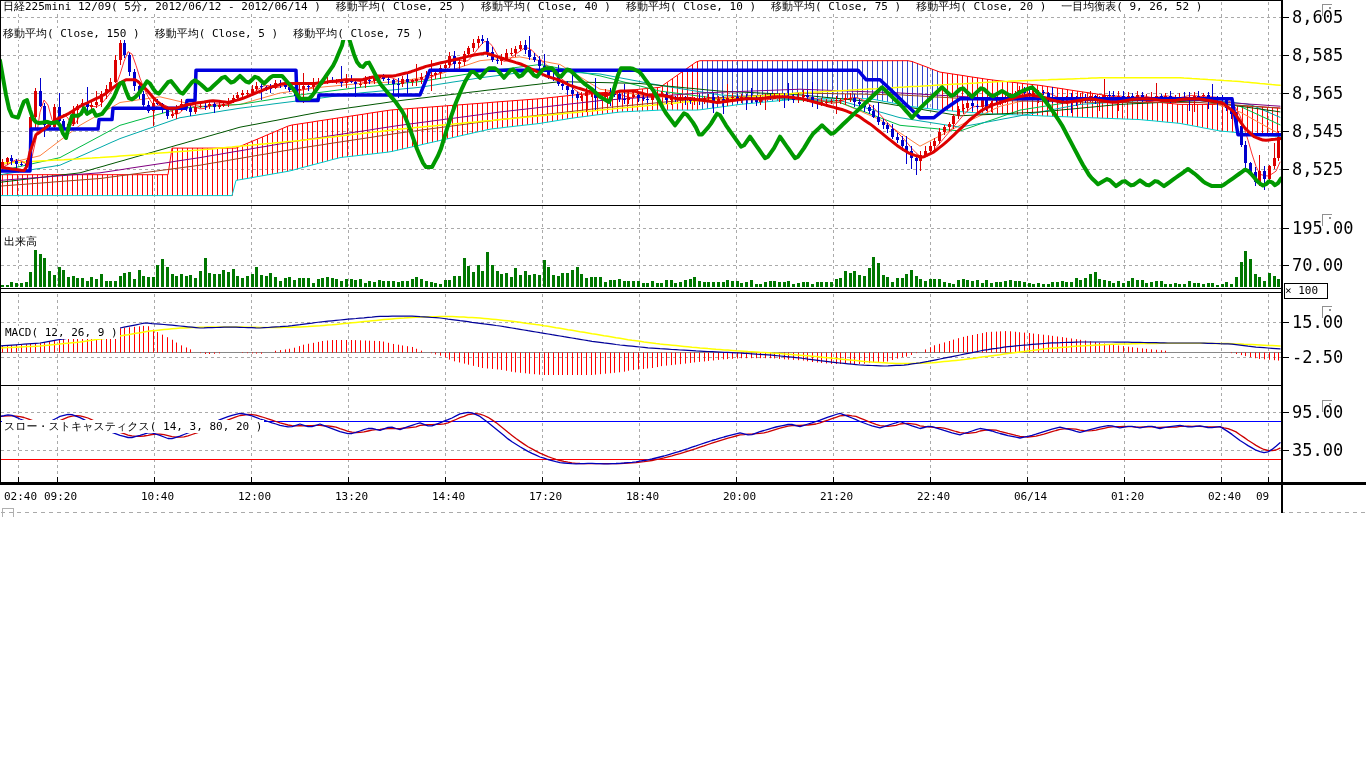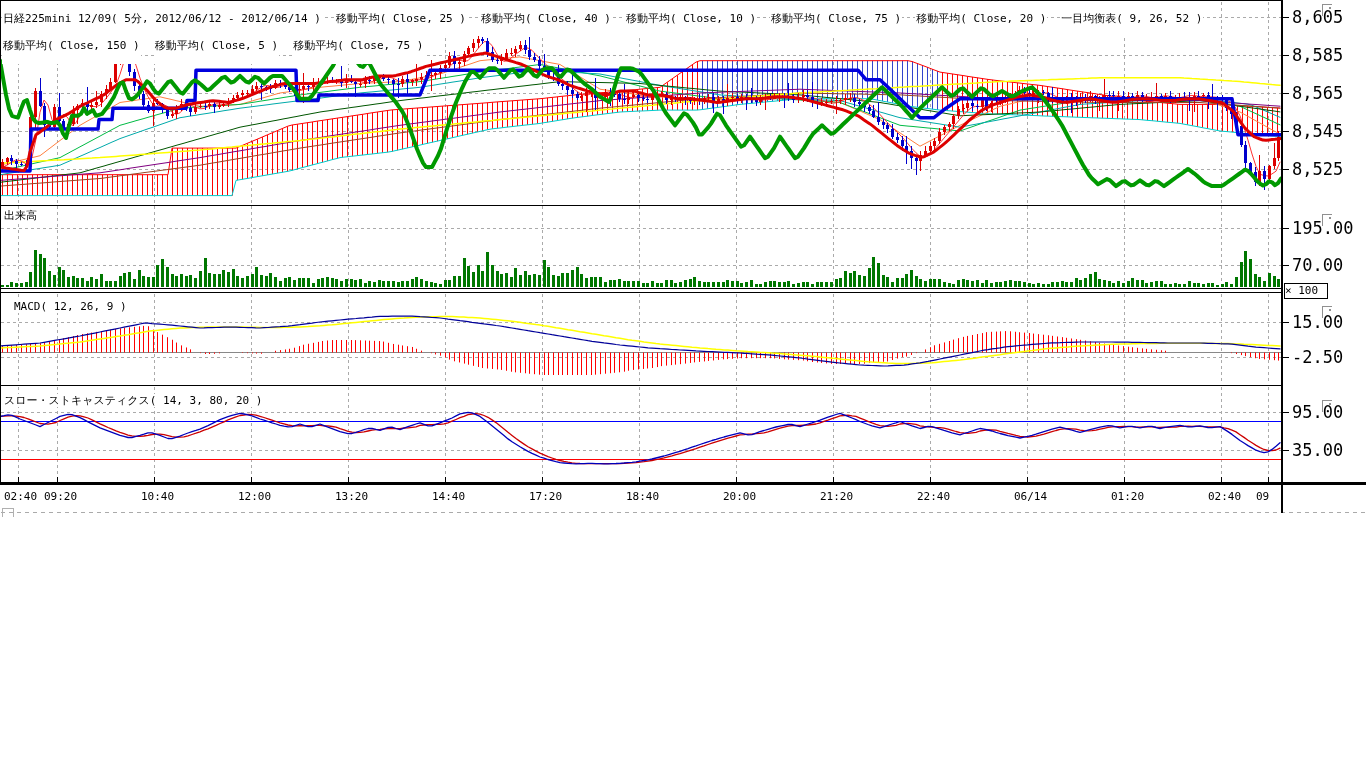--- a/index.html
+++ b/index.html
@@ -1,23 +1,23 @@
 <!DOCTYPE html>
 <html><head>
 <meta charset="utf-8">
 <style>
   html,body{margin:0;padding:0;background:#ffffff;}
   #app{position:relative;width:1366px;height:768px;background:#ffffff;overflow:hidden;
        font-family:"DejaVu Sans Mono","Liberation Mono",monospace;color:#000;}
   #chart-svg{position:absolute;left:0;top:0;}
   .hline{position:absolute;font-size:11px;line-height:12px;white-space:pre;display:flex;}
-  .hline span{background:#fff;padding:12px 1px;margin-right:13px;}
+  .hline span{background:#fff;padding:0 1px;margin-right:13px;}
   #header-l1{left:2px;top:1px;}
   #header-l2{left:2px;top:14px;margin-top:14px;}
-  .panel-label{position:absolute;font-size:11px;line-height:13px;background:#fff;padding:0 2px;white-space:pre;}
+  .panel-label{position:absolute;font-size:11px;line-height:13px;background:#fff;padding:0 2px;white-space:pre;margin-top:26px;}
   .yaxis-label{position:absolute;font-size:17px;line-height:13px;white-space:pre;}
   .time-label{position:absolute;font-size:11px;line-height:13px;top:490px;white-space:pre;}
   #mult-badge{position:absolute;left:1284px;top:283px;width:42px;height:14px;border:1px solid #000;
               background:#fff;font-size:11px;line-height:14px;}
   .corner-icon{position:absolute;width:9px;height:11px;border-left:1px solid #909090;border-top:1px solid #909090;}
   .corner-icon::after{content:"";position:absolute;right:1px;top:2px;width:2px;height:2px;background:#909090;}
   #scroll-cap{position:absolute;left:2px;top:508px;width:10px;height:8px;border-left:1px solid #b0b0b0;border-top:1px solid #b0b0b0;border-right:1px solid #b0b0b0;}
 </style>
 </head>
 <body>
@@ -1515,21 +1515,21 @@
     <span>移動平均( Close, 20 )</span>
     <span>一目均衡表( 9, 26, 52 )</span>
   </div>
   <div id="header-l2" class="hline">
     <span>移動平均( Close, 150 )</span>
     <span>移動平均( Close, 5 )</span>
     <span>移動平均( Close, 75 )</span>
   </div>
 
   <div class="panel-label" style="left:2px;top:209px;">出来高</div>
-  <div class="panel-label" style="left:12px;top:300px;">MACD( 12, 26, 9 )</div>
+  <div class="panel-label" style="left:3px;top:300px;">MACD( 12, 26, 9 )</div>
   <div class="panel-label" style="left:2px;top:394px;">スロー・ストキャスティクス( 14, 3, 80, 20 )</div>
 
   <div id="mult-badge">× 100</div>
 
   <div id="yaxis-container">
       <div class="yaxis-label" style="left: 1292px; top: 11px;">8,605</div>
       <div class="yaxis-label" style="left: 1292px; top: 49px;">8,585</div>
       <div class="yaxis-label" style="left: 1292px; top: 87px;">8,565</div>
       <div class="yaxis-label" style="left: 1292px; top: 125px;">8,545</div>
       <div class="yaxis-label" style="left: 1292px; top: 163px;">8,525</div>

